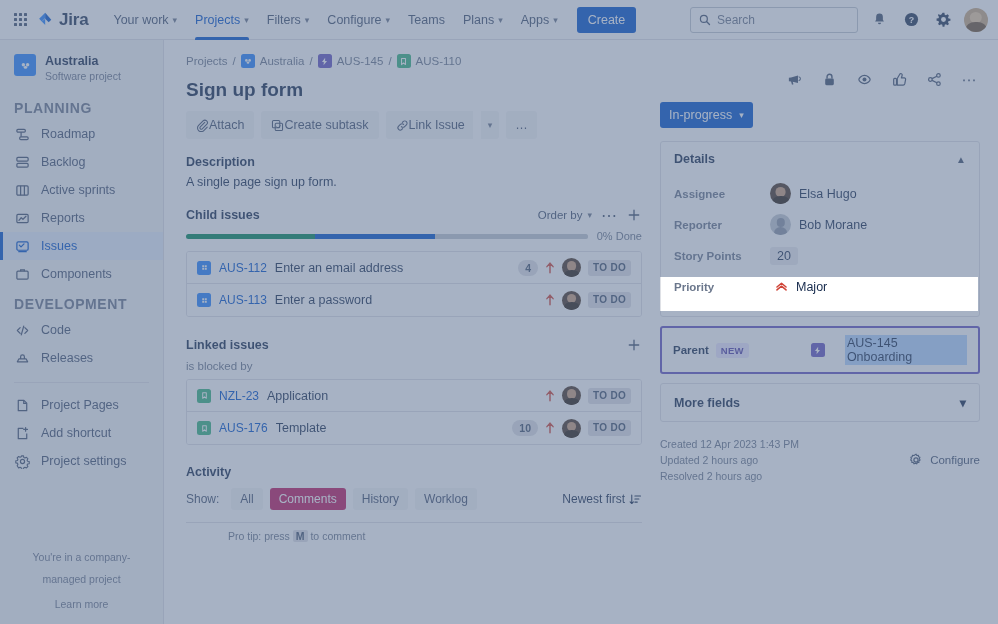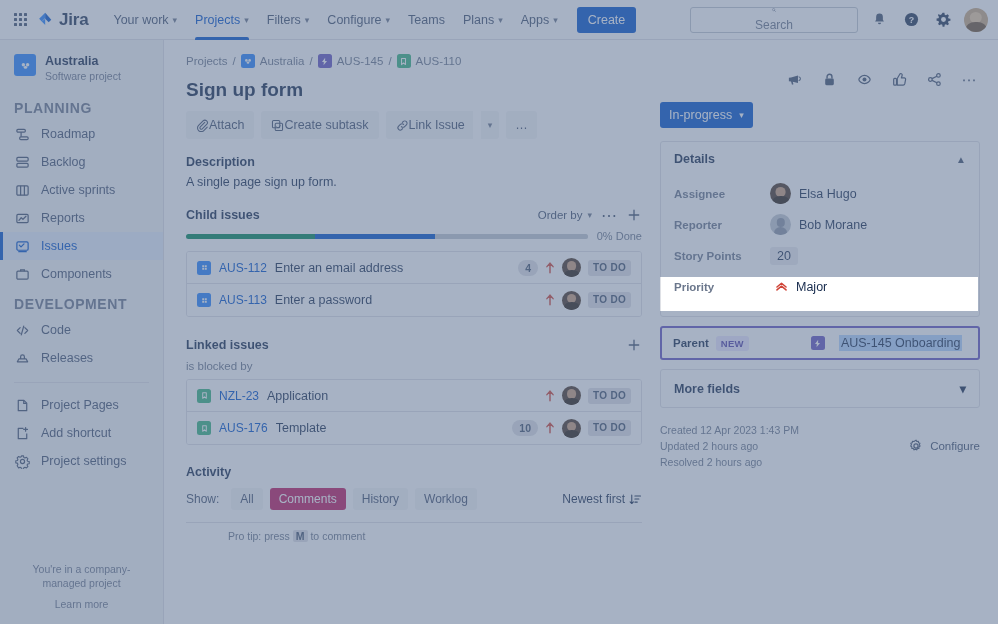--- a/index.html
+++ b/index.html
@@ -53,21 +53,20 @@
   .create-btn {
     background: #0052cc; color: #fff; font-size: 12.5px; font-weight: 500;
     border: none; border-radius: 3px; padding: 6px 11px; margin-left: 10px; cursor: pointer;
     font-family: inherit;
   }
   .topnav-right { margin-left: auto; display: flex; align-items: center; gap: 10px; }
   .searchbox {
     display: flex; align-items: center; gap: 6px; width: 168px; height: 26px;
     border: 1px solid #c1c7d0; border-radius: 3px; padding: 0 8px; background:#fff;
     cursor: text;
-    flex-direction: column;
   }
   .searchbox span.ph { font-size: 12px; color: #6b778c; }
   .ic-btn { width: 22px; height: 22px; display: flex; align-items: center;
     justify-content: center; cursor: pointer; }
   .avatar {
     border-radius: 50%; background: #c7a882; display: block; position: relative;
     overflow: hidden; flex: none;
   }
   .avatar::before { content:""; position:absolute; left:50%; top:18%; width:52%; height:48%;
     transform:translateX(-50%); border-radius:50%; background:#e8c9a0; }
@@ -105,21 +104,21 @@
   }
   .side-item.active { background: #e6effc; color: #0052cc; font-weight: 500; }
   .side-item.active::before {
     content: ""; position: absolute; left: 0; top: 0; bottom: 0; width: 3px; background: #0052cc;
   }
   .side-ic { width: 16px; height: 16px; flex: none; display:flex; align-items:center; justify-content:center;}
   .side-div { height: 1px; background: #dfe1e6; margin: 10px 14px 8px; }
   .side-foot {
     margin-top: auto; padding: 0 14px 14px; text-align: center;
   }
-  .side-foot .t1 { font-size: 10.5px; color: #6b778c; line-height: 14px; }
+  .side-foot .t1 { font-size: 10.5px; color: #6b778c; line-height: 22px; }
   .side-foot .t2 { font-size: 10.5px; color: #6b778c; margin-top: 8px; cursor: pointer; }
 
   
   .content { flex: 1; display: flex; padding: 14px 18px 0 22px; gap: 18px; overflow: hidden; }
   .main-col { width: 456px; flex: none; }
   .side-col { width: 320px; flex: none; padding-top: 22px; }
 
   .breadcrumb { display: flex; align-items: center; gap: 5px; font-size: 11.5px; color: #6b778c; }
   .breadcrumb a { color: #6b778c; text-decoration: none; cursor: pointer; }
   .bc-sep { color: #6b778c; }
@@ -221,21 +220,21 @@
   .parent-card {
     position: relative; z-index: 60; margin-top: 9px; background: #fff;
     border: 2px solid #6554c0; border-radius: 3px; padding: 7px 11px;
     display: flex; align-items: center;
   }
   .parent-lbl { font-size: 11.5px; font-weight: 600; color: #172b4d; }
   .badge-new {
     background: #ebe6ff; color: #5243aa; font-size: 9.5px; font-weight: 700; letter-spacing:.3px;
     border-radius: 3px; padding: 2px 5px; margin-left: 7px;
   }
-  .parent-val { margin-left: 62px; display: flex; align-items: center; gap: 14px; }
+  .parent-val { margin-left: 62px; display: flex; align-items: center; gap: 20px; }
   .parent-text { font-size: 12.5px; color: #172b4d; background: #b3d4ff; padding: 1px 2px; }
 
   .more-fields {
     border: 1px solid #dfe1e6; border-radius: 3px; background: #fff; margin-top: 9px;
     display: flex; align-items: center; padding: 11px 13px; cursor: pointer;
     font-size: 12.5px; font-weight: 600; color: #172b4d;
   }
   .meta { margin-top: 14px; display: flex; }
   .meta-col .m { font-size: 10.5px; color: #6b778c; line-height: 16px; }
   .configure { margin-left: auto; display: flex; align-items: center; gap: 7px;

